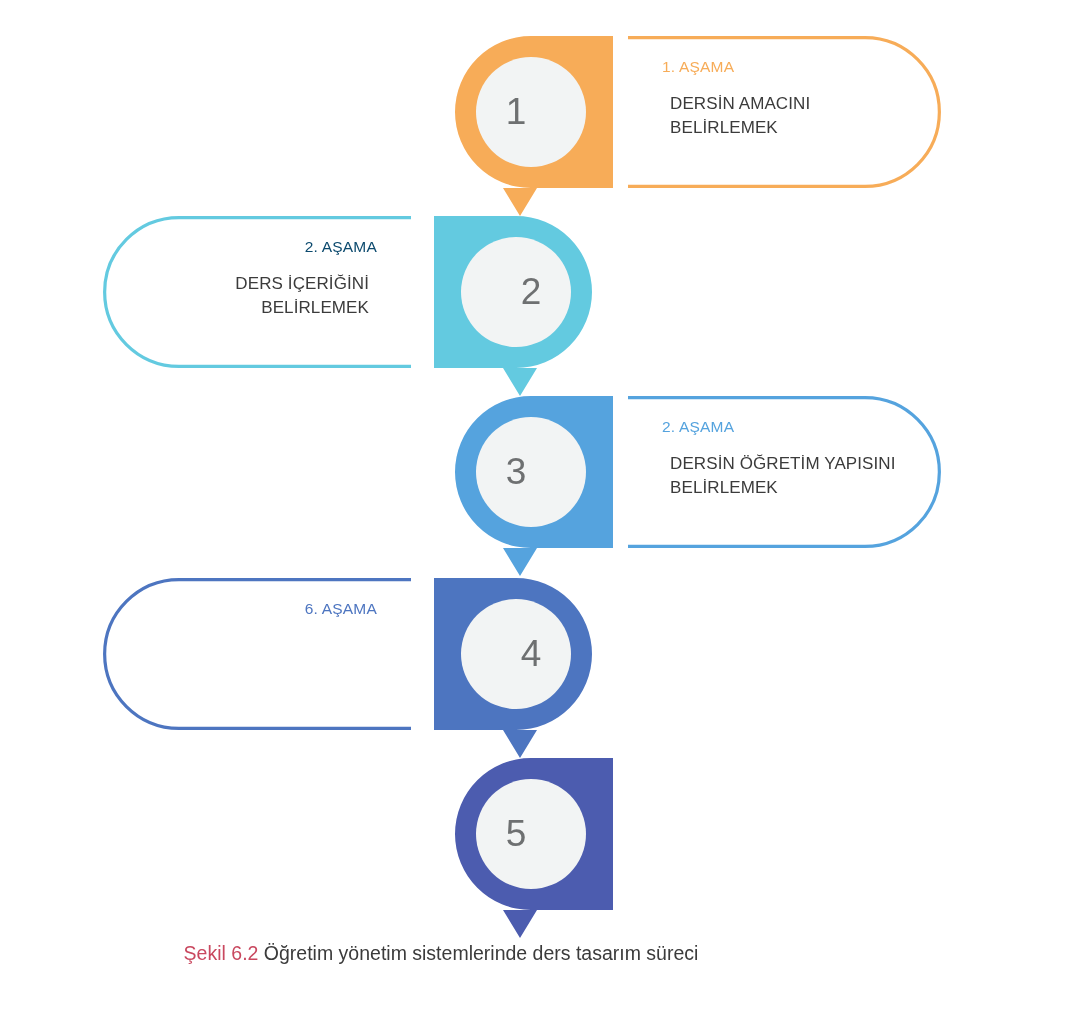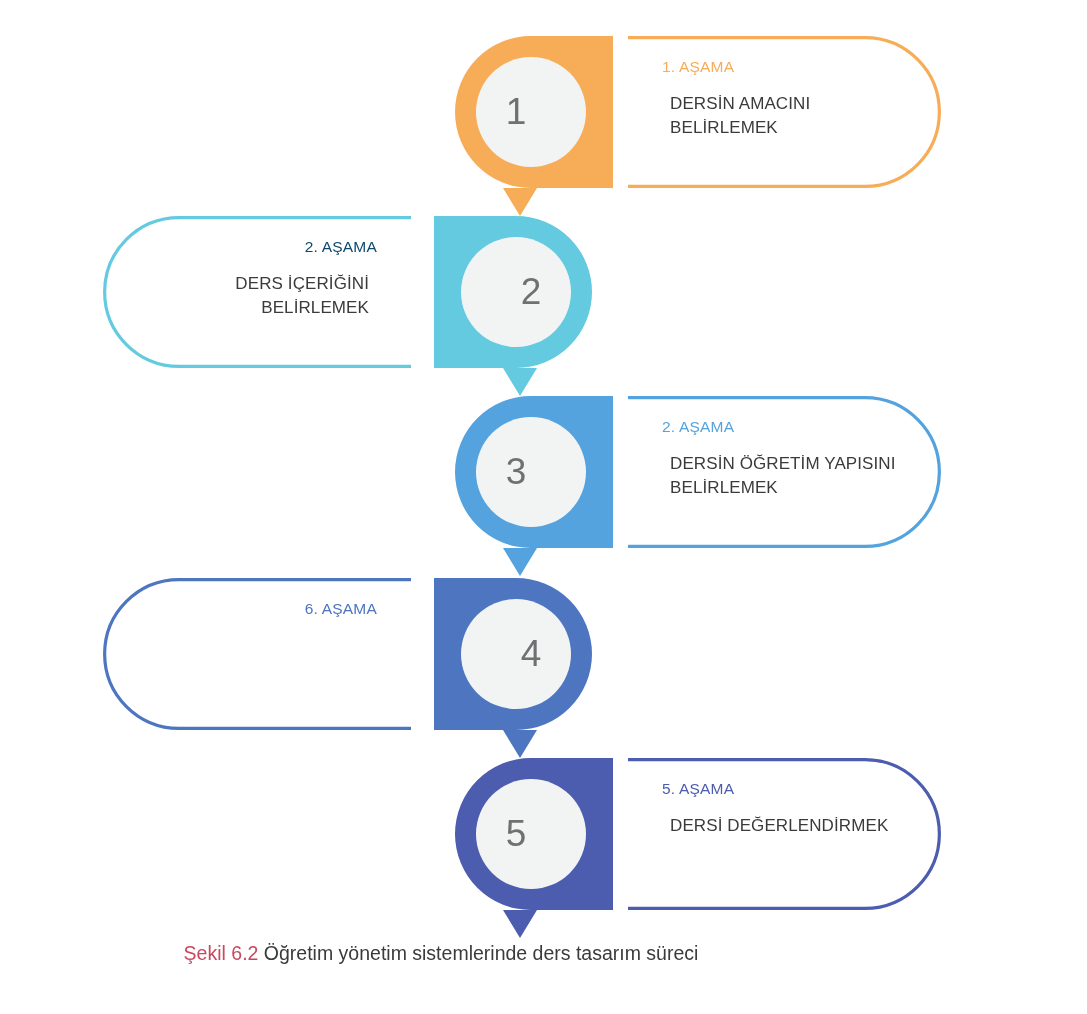--- a/index.html
+++ b/index.html
@@ -184,28 +184,19 @@
       </div>
     </div>
     <div class="row" style="top: 758px;">
       <div class="badge left-round" style="left: 455px; top: 0px;">
         <svg width="158" height="182" viewBox="0 0 158 182">
           <path d="M 76 0 L 158 0 L 158 152 L 82 152 L 65 180 L 48 152 L 76 152 A 76 76 0 0 1 76 0 Z" fill="#4c5caf"></path>
           <circle cx="76" cy="76" r="55" fill="#f2f4f4"></circle>
         </svg>
         <div class="badge-num">5</div>
       </div>
-      <div class="pill" style="left: 628px; top: 0px; width: 313px;">
-        <svg width="313" height="152" viewBox="0 0 313 152">
-          <path d="M 0 1.6 L 237 1.6 A 74.4 74.4 0 0 1 237 150.4 L 0 150.4" fill="none" stroke="#4c5caf" stroke-width="3.2"></path>
-        </svg>
-        <div class="pill-content align-left">
-          <p class="stage-label" style="color: rgb(76, 92, 175);">5. AŞAMA</p>
-          <p class="stage-title">DERSİ DEĞERLENDİRMEK</p>
-        </div>
-      </div>
     </div>
   </div>
 
 <div class="caption">
   <span class="cap-fig">Şekil 6.2</span>
   <span class="cap-text">Öğretim yönetim sistemlerinde ders tasarım süreci</span>
 </div>
 
 </body></html>

